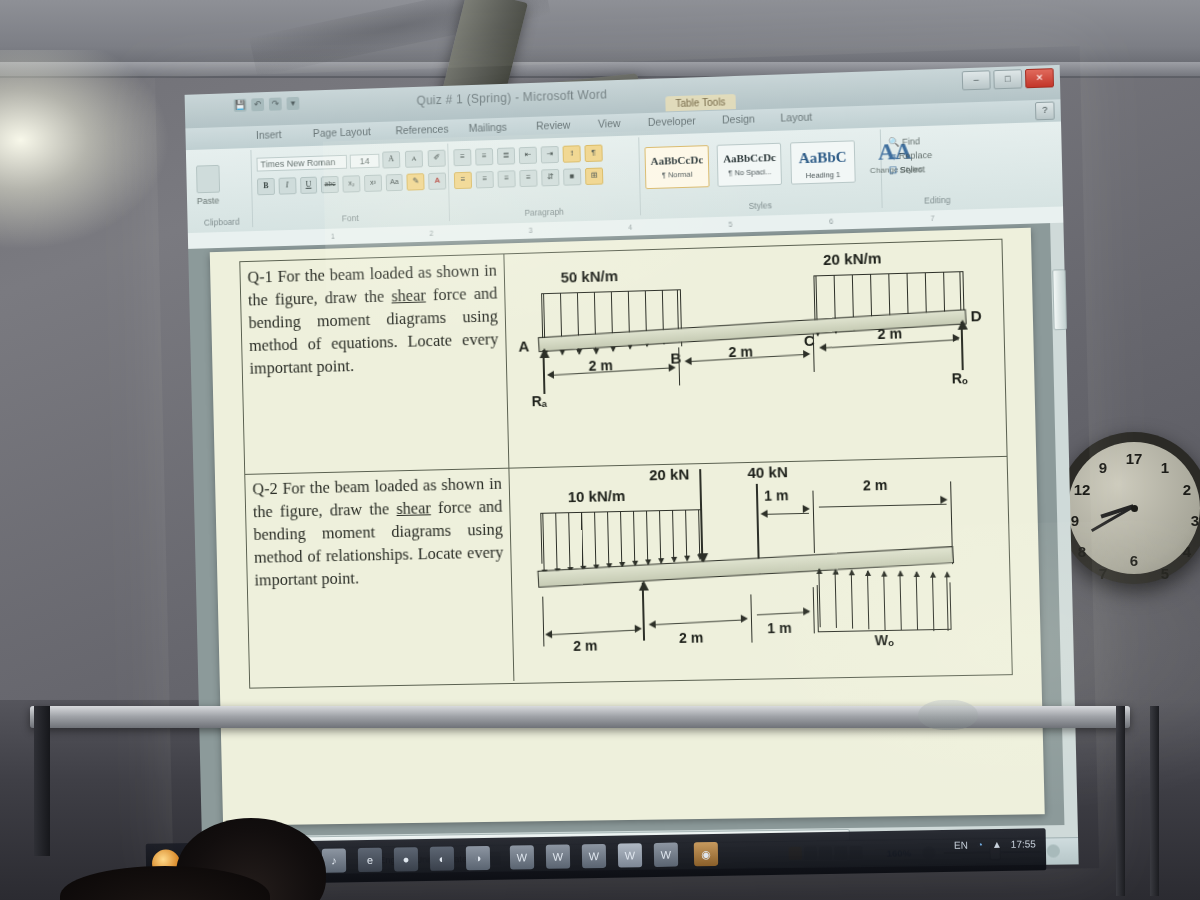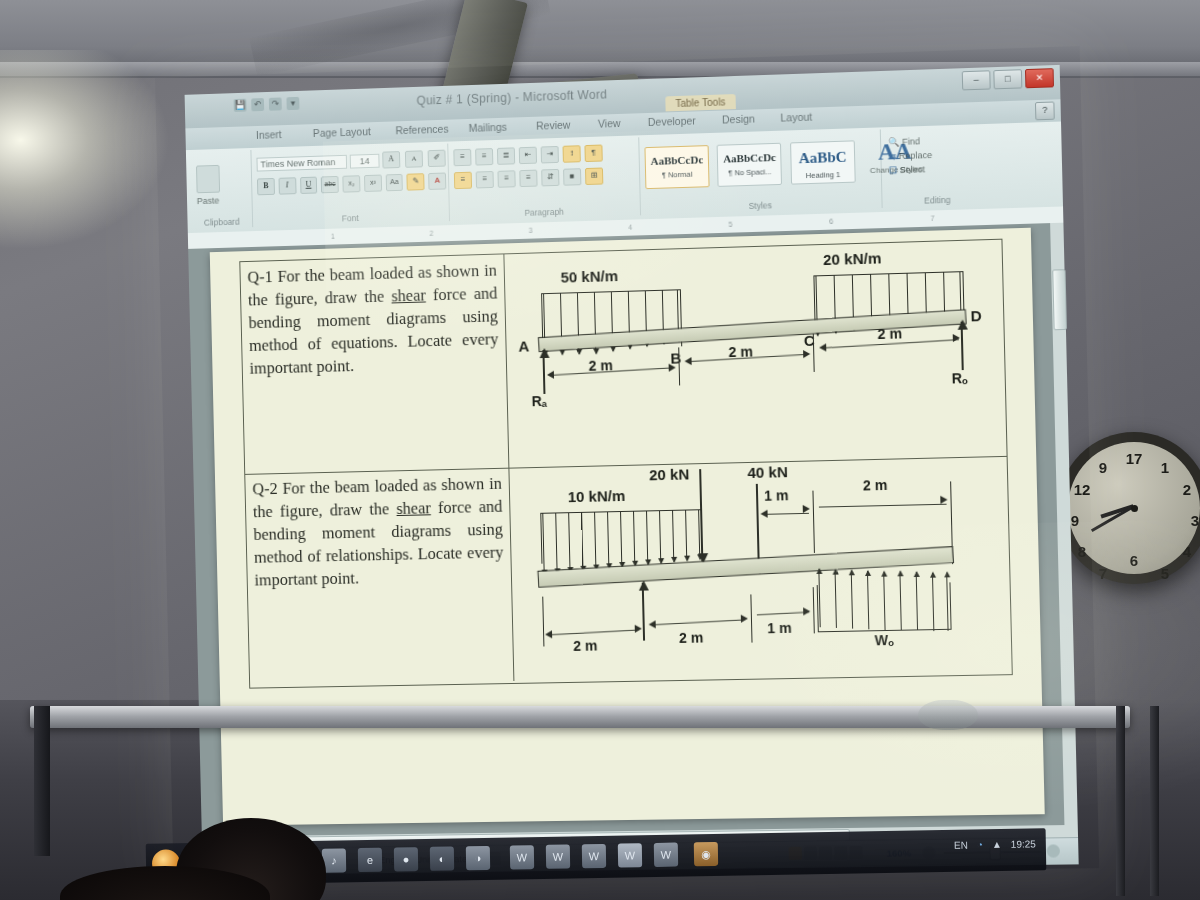--- a/index.html
+++ b/index.html
@@ -577,19 +577,19 @@
     <div class="tb-ic lit" style="left:364px;">W</div>
     <div class="tb-ic lit" style="left:400px;">W</div>
     <div class="tb-ic lit" style="left:436px;">W</div>
     <div class="tb-ic lit" style="left:472px;background:linear-gradient(180deg,#b0b9c4,#7d8795);">W</div>
     <div class="tb-ic lit" style="left:508px;">W</div>
     <div class="tb-ic" style="left:548px;background:linear-gradient(180deg,#c79a5e,#8a5f2a);">◉</div>
     <div class="tray">
       <span>EN</span>
       <span style="color:#6fa8dc;">◔</span>
       <span>▲</span>
-      <span>19:25</span>
+      <span>17:55</span>
     </div>
   </div>
 
   <div class="head-silhouette"></div>
   <div class="head2"></div>
 </div>
 
 </body></html>

